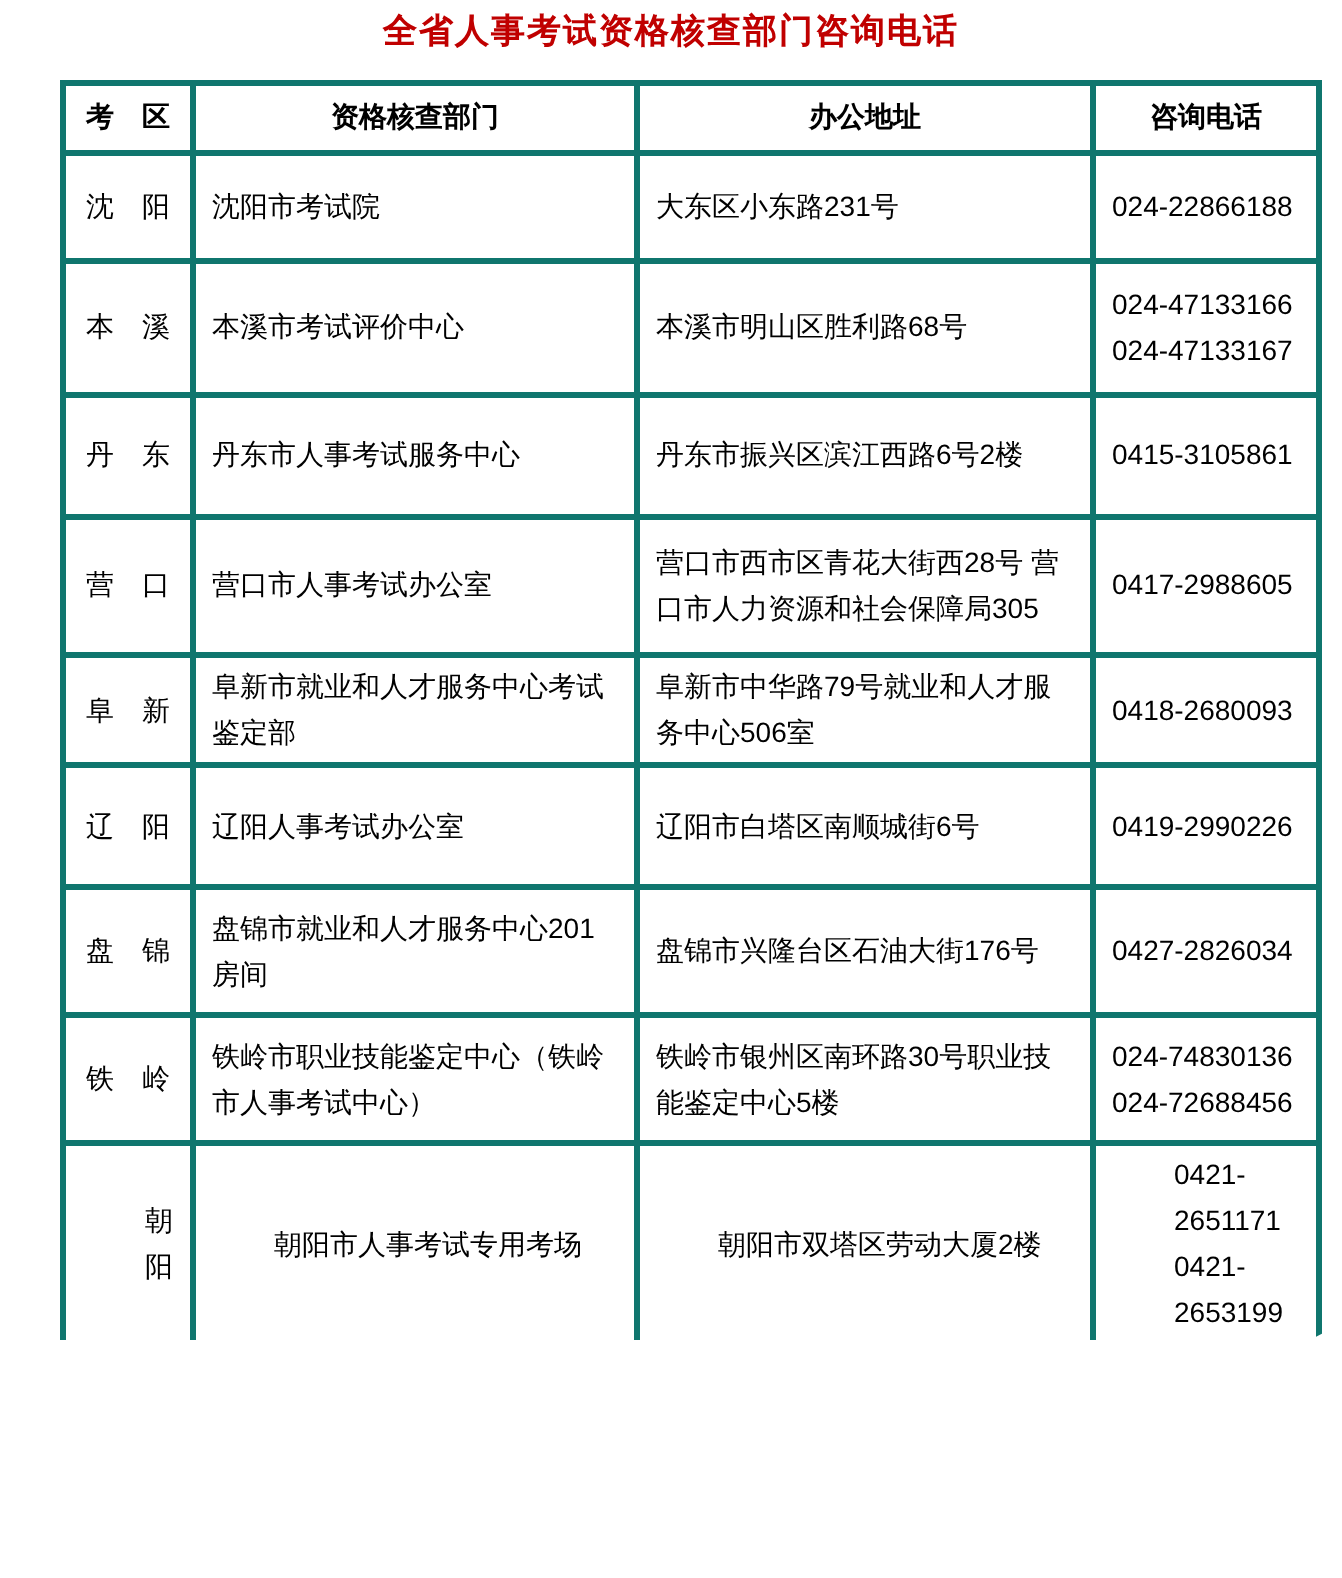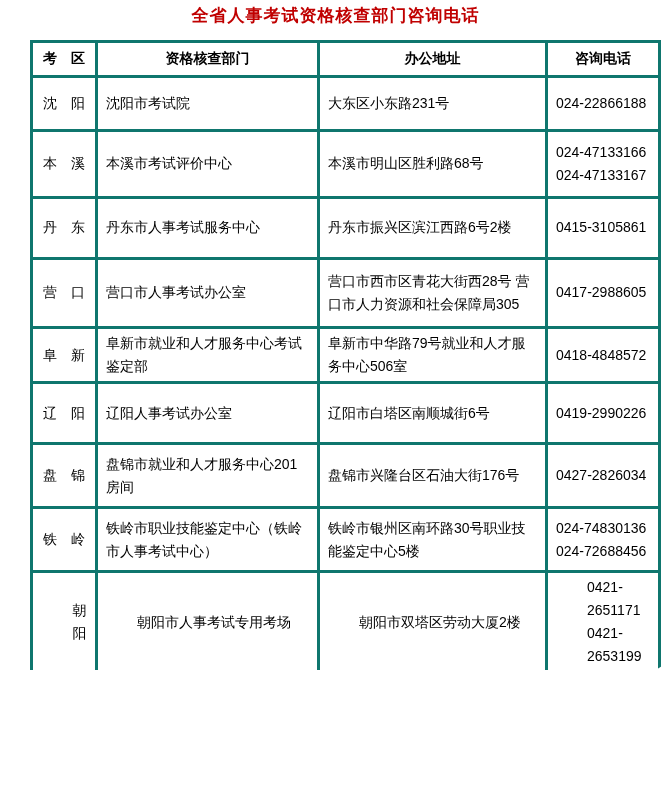--- a/index.html
+++ b/index.html
@@ -110,21 +110,21 @@
       <tr>
         <td class="region">营　口</td>
         <td>营口市人事考试办公室</td>
         <td>营口市西市区青花大街西28号 营口市人力资源和社会保障局305</td>
         <td class="phone">0417-2988605</td>
       </tr>
       <tr>
         <td class="region">阜　新</td>
         <td>阜新市就业和人才服务中心考试鉴定部</td>
         <td>阜新市中华路79号就业和人才服务中心506室</td>
-        <td class="phone">0418-4848572</td>
+        <td class="phone">0418-2680093</td>
       </tr>
       <tr>
         <td class="region">辽　阳</td>
         <td>辽阳人事考试办公室</td>
         <td>辽阳市白塔区南顺城街6号</td>
         <td class="phone">0419-2990226</td>
       </tr>
       <tr>
         <td class="region">盘　锦</td>
         <td>盘锦市就业和人才服务中心201房间</td>

